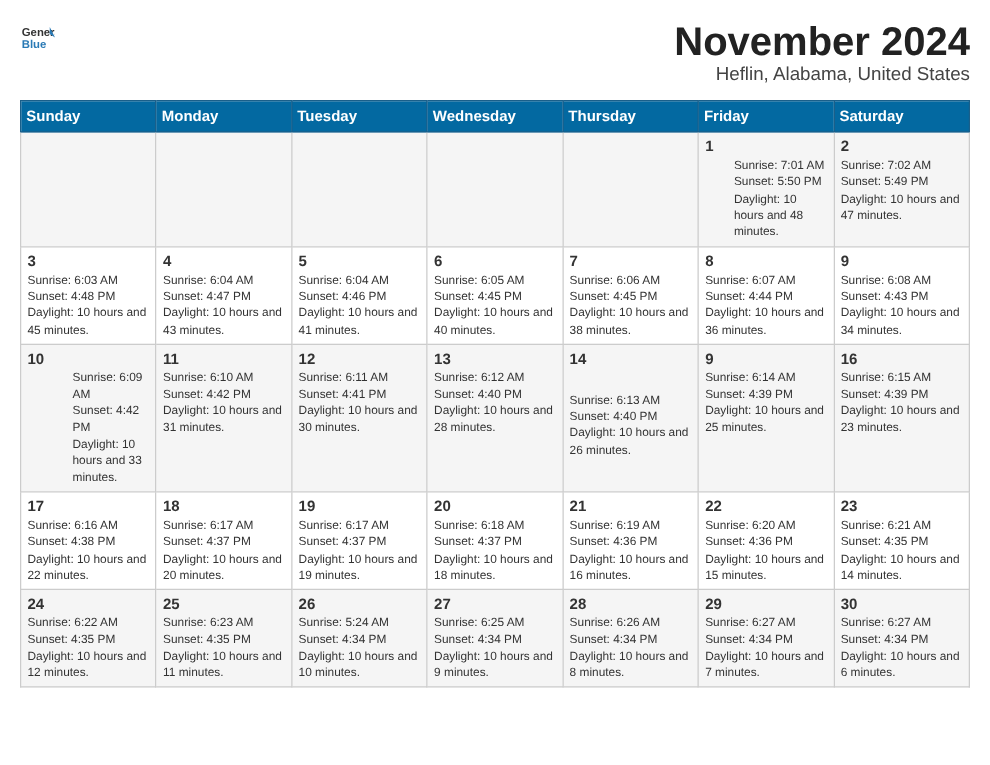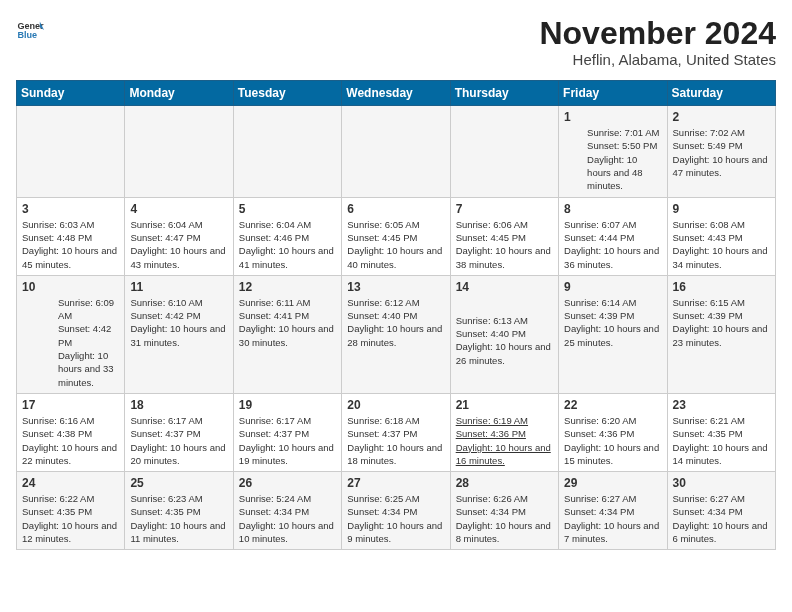--- a/index.html
+++ b/index.html
@@ -239,21 +239,21 @@
 Daylight: 10 hours and 19 minutes.</div>
         </td>
         <td>
           <span class="day-num">20</span>
           <div class="day-info" style="white-space: pre-line;">Sunrise: 6:18 AM
 Sunset: 4:37 PM
 Daylight: 10 hours and 18 minutes.</div>
         </td>
         <td>
           <span class="day-num">21</span>
-          <div class="day-info" style="white-space: pre-line; text-decoration: underline;">Sunrise: 6:19 AM
+          <div class="day-info" style="white-space: pre-line;">Sunrise: 6:19 AM
 Sunset: 4:36 PM
 Daylight: 10 hours and 16 minutes.</div>
         </td>
         <td>
           <span class="day-num">22</span>
           <div class="day-info" style="white-space: pre-line;">Sunrise: 6:20 AM
 Sunset: 4:36 PM
 Daylight: 10 hours and 15 minutes.</div>
         </td>
         <td>

